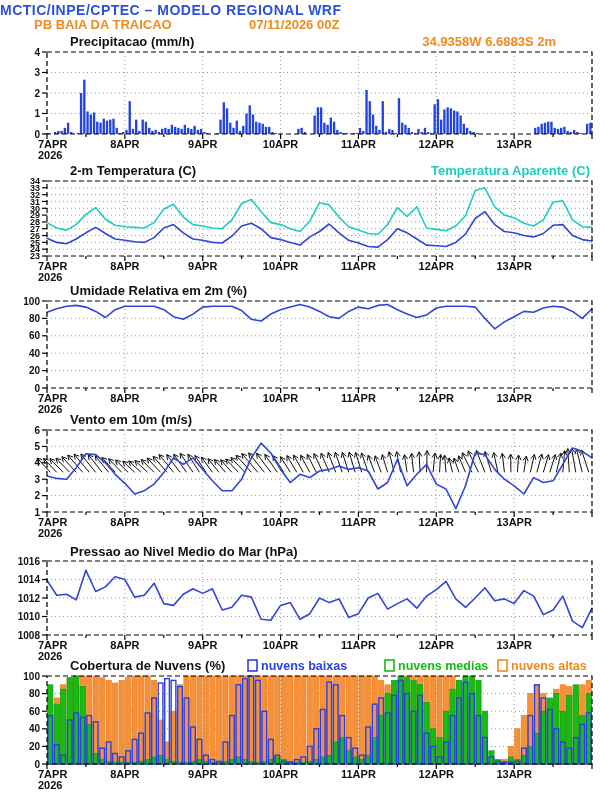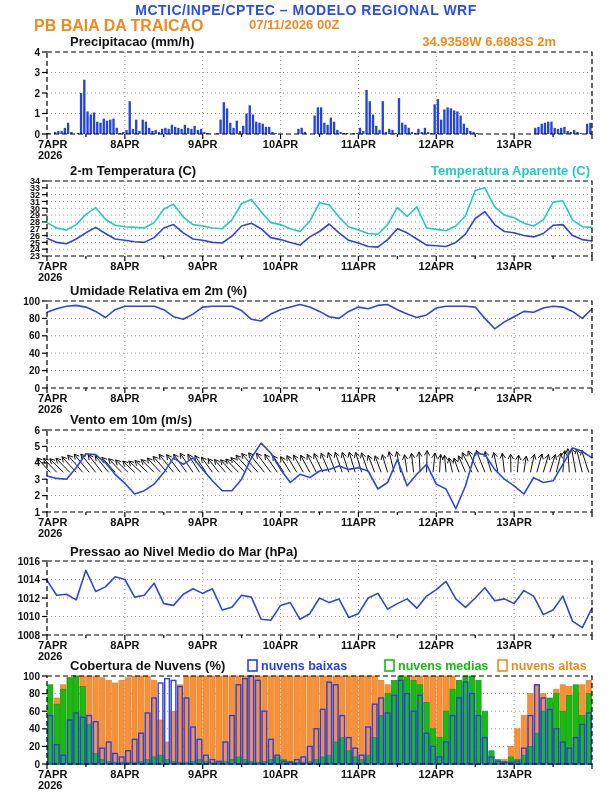--- a/index.html
+++ b/index.html
@@ -1,20 +1,20 @@
 <!DOCTYPE html>
 <html><head>
 <meta charset="utf-8">
 <style>
   html,body{margin:0;padding:0;background:#ffffff;}
   #page{position:relative;width:612px;height:792px;background:#fff;
         font-family:"Liberation Sans",sans-serif;overflow:hidden;}
-  .hdr1{position:absolute;top:2px;left:0;width:612px;text-align:center;
+  .hdr1{position:absolute;top:2px;left:0;width:612px;
         font-size:14px;font-weight:bold;letter-spacing:0.5px;}
-  .hdr2L{position:absolute;top:17px;left:34px;font-size:16px;font-weight:bold;}
+  .hdr2L{position:absolute;top:17px;left:34px;font-size:13px;font-weight:bold;}
   .hdr2R{position:absolute;top:17px;left:249px;font-size:13px;font-weight:bold;}
   svg{position:absolute;top:0;left:0;}
   svg text{font-family:"Liberation Sans",sans-serif;font-weight:bold;}
 </style>
 </head>
 <body>
 
 <div id="page">
   <div class="hdr1" style="color: rgb(43, 80, 224);">MCTIC/INPE/CPTEC – MODELO REGIONAL WRF</div>
   <div class="hdr2L" style="color: rgb(240, 138, 29);">PB BAIA DA TRAICAO</div>

